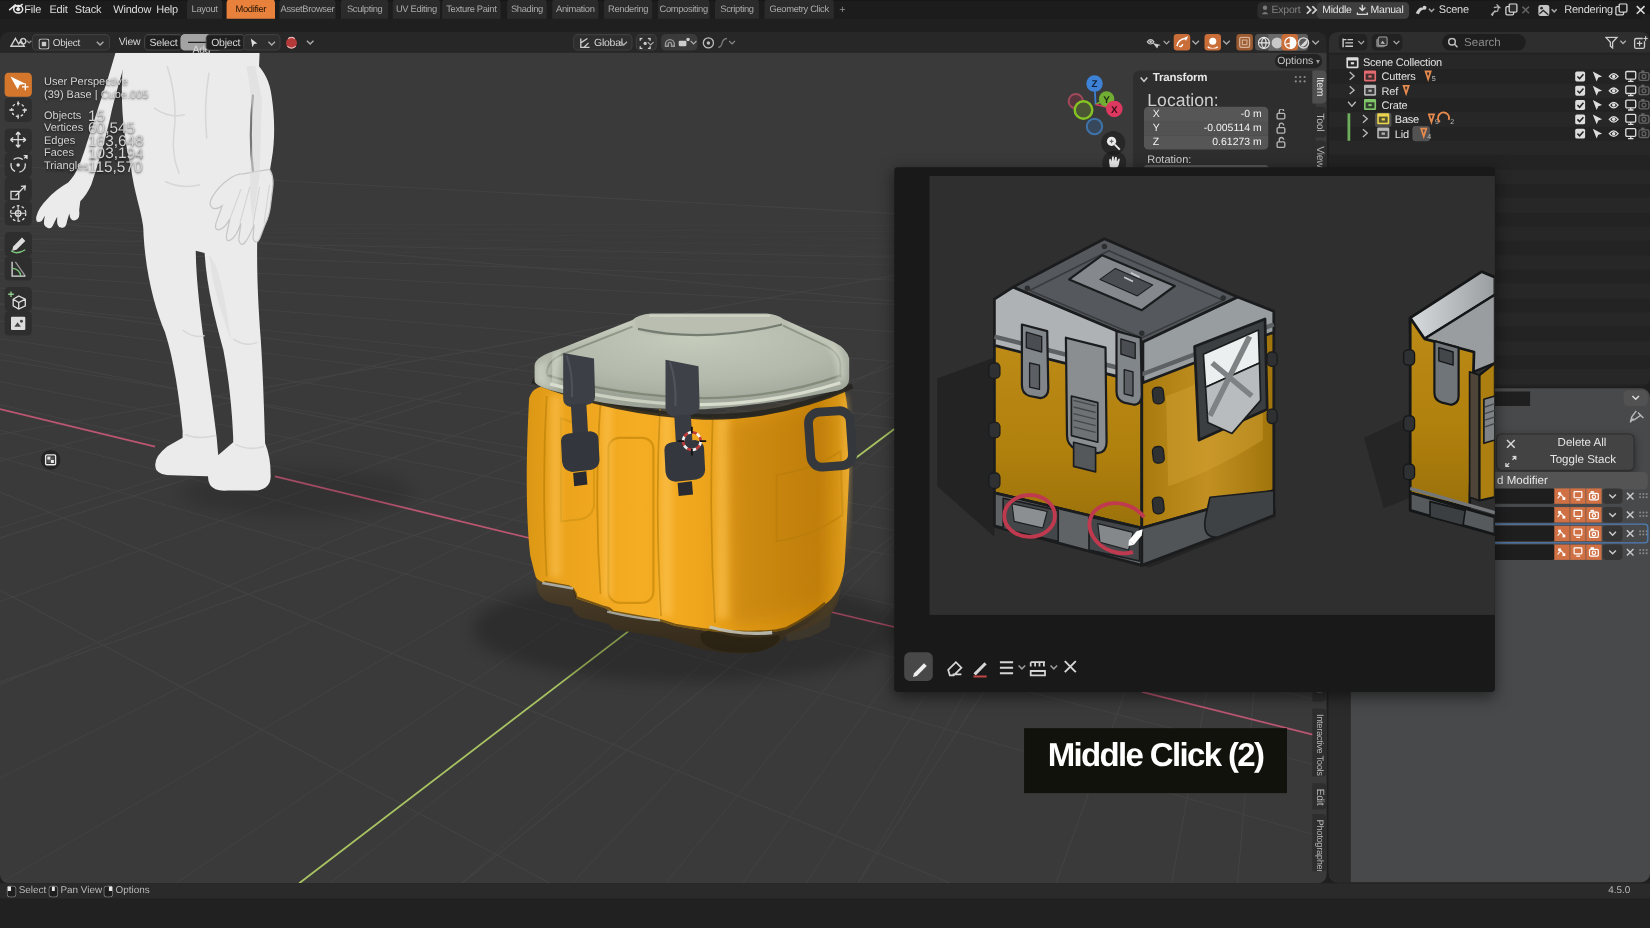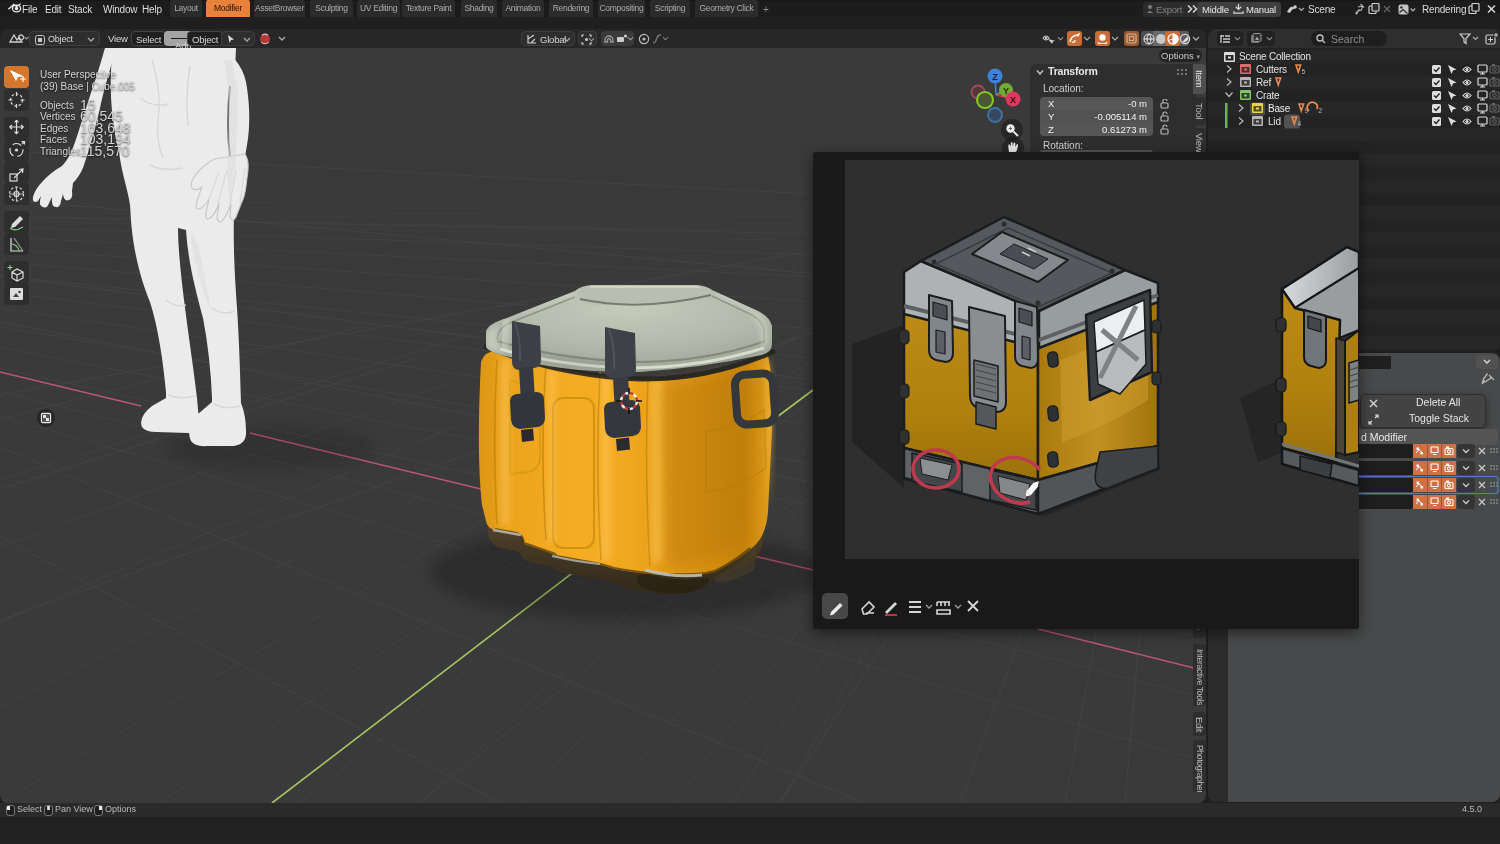--- a/index.html
+++ b/index.html
@@ -558,21 +558,21 @@
   <svg class="abs" style="left:146px;top:4px" width="14" height="8" viewBox="0 0 14 8">
           <g fill="#8a8a8a">
             <circle cx="2" cy="2" r="1"></circle>
             <circle cx="6" cy="2" r="1"></circle>
             <circle cx="10" cy="2" r="1"></circle>
             <circle cx="2" cy="6" r="1"></circle>
             <circle cx="6" cy="6" r="1"></circle>
             <circle cx="10" cy="6" r="1"></circle>
           </g>
         </svg>
-  <span class="abs" style="left:13px;top:19px;color:#cfcfcf;font-size:10px">Location:</span>
+  <span class="abs" style="left:13px;top:19px;color:#cfcfcf;font-size:16px">Location:</span>
   <div class="abs" style="left:10px;top:33px;width:113px;height:12.5px;background:#565656;border-radius:4px 4px 0 0;font-size:9.5px;color:#f2f2f2">
           <span style="position:absolute;left:8px;top:1px">X</span>
           <span style="position:absolute;right:6px;top:1px">-0 m</span>
         </div>
   <div class="abs" style="left:10px;top:46px;width:113px;height:12.5px;background:#525252;font-size:9.5px;color:#f2f2f2">
           <span style="position:absolute;left:8px;top:1px">Y</span>
           <span style="position:absolute;right:6px;top:1px">-0.005114 m</span>
         </div>
   <div class="abs" style="left:10px;top:59px;width:113px;height:12.5px;background:#565656;border-radius:0 0 4px 4px;font-size:9.5px;color:#f2f2f2">
           <span style="position:absolute;left:8px;top:1px">Z</span>
@@ -908,12 +908,13 @@
   <path d="M104,12 l3,3 l3-3" stroke="#999" fill="none" stroke-width="1.4"></path>
   <g transform="translate(114,6)" stroke="#d5d5d5" stroke-width="1.6" fill="none">
           <path d="M1,3 h13 M1,3 v4 m4,-4 v4 m4,-4 v4 m4,-4 v4 M1,11 h13 v4 h-13 z"></path>
         </g>
   <path d="M133,12 l3,3 l3-3" stroke="#999" fill="none" stroke-width="1.4"></path>
   <g transform="translate(145,7)">
           <path d="M1,1 l10,10 M11,1 l-10,10" stroke="#d5d5d5" stroke-width="1.8"></path>
         </g>
 </svg>
 </div>
+<div class="abs" id="midclick">Middle Click (2)</div>
 </div>
 </body></html>

